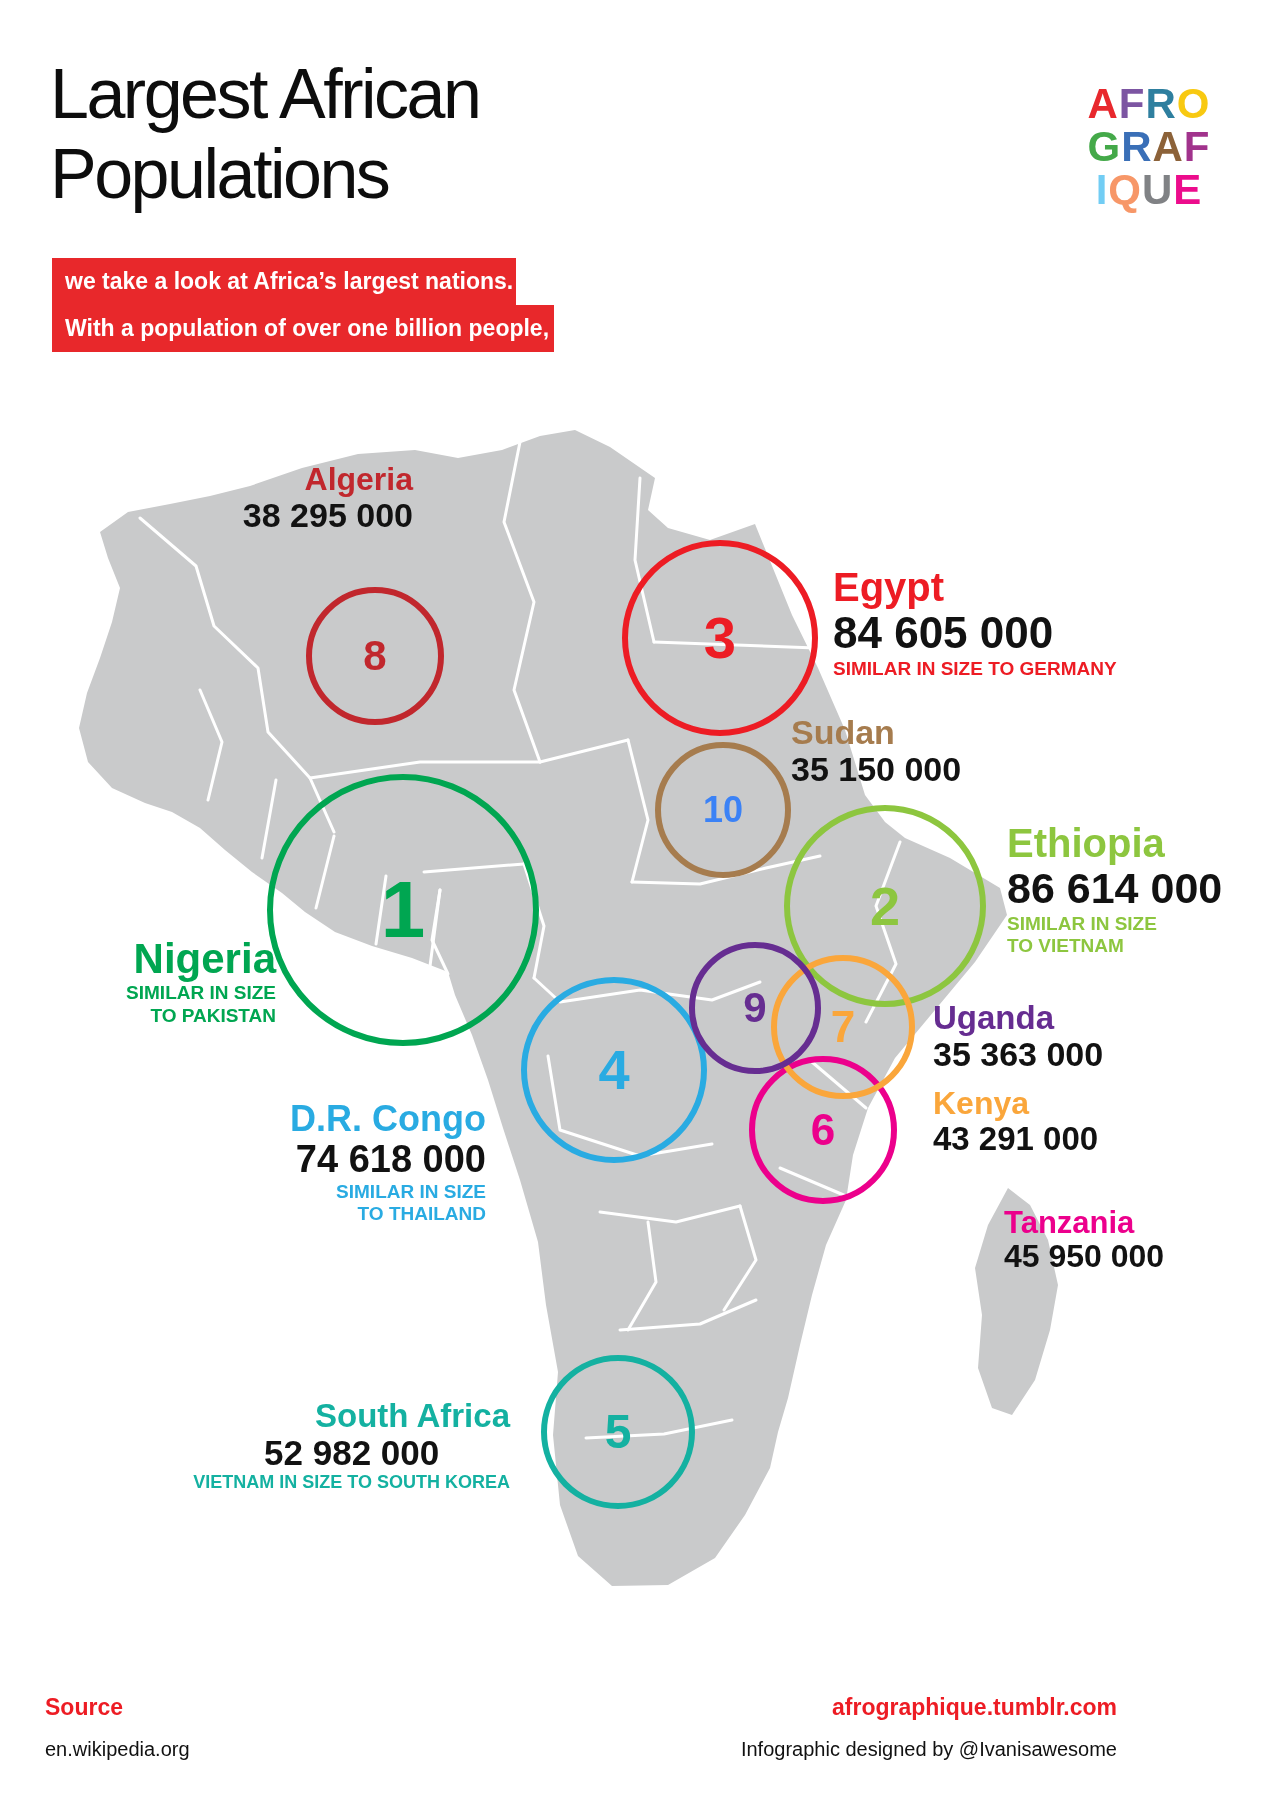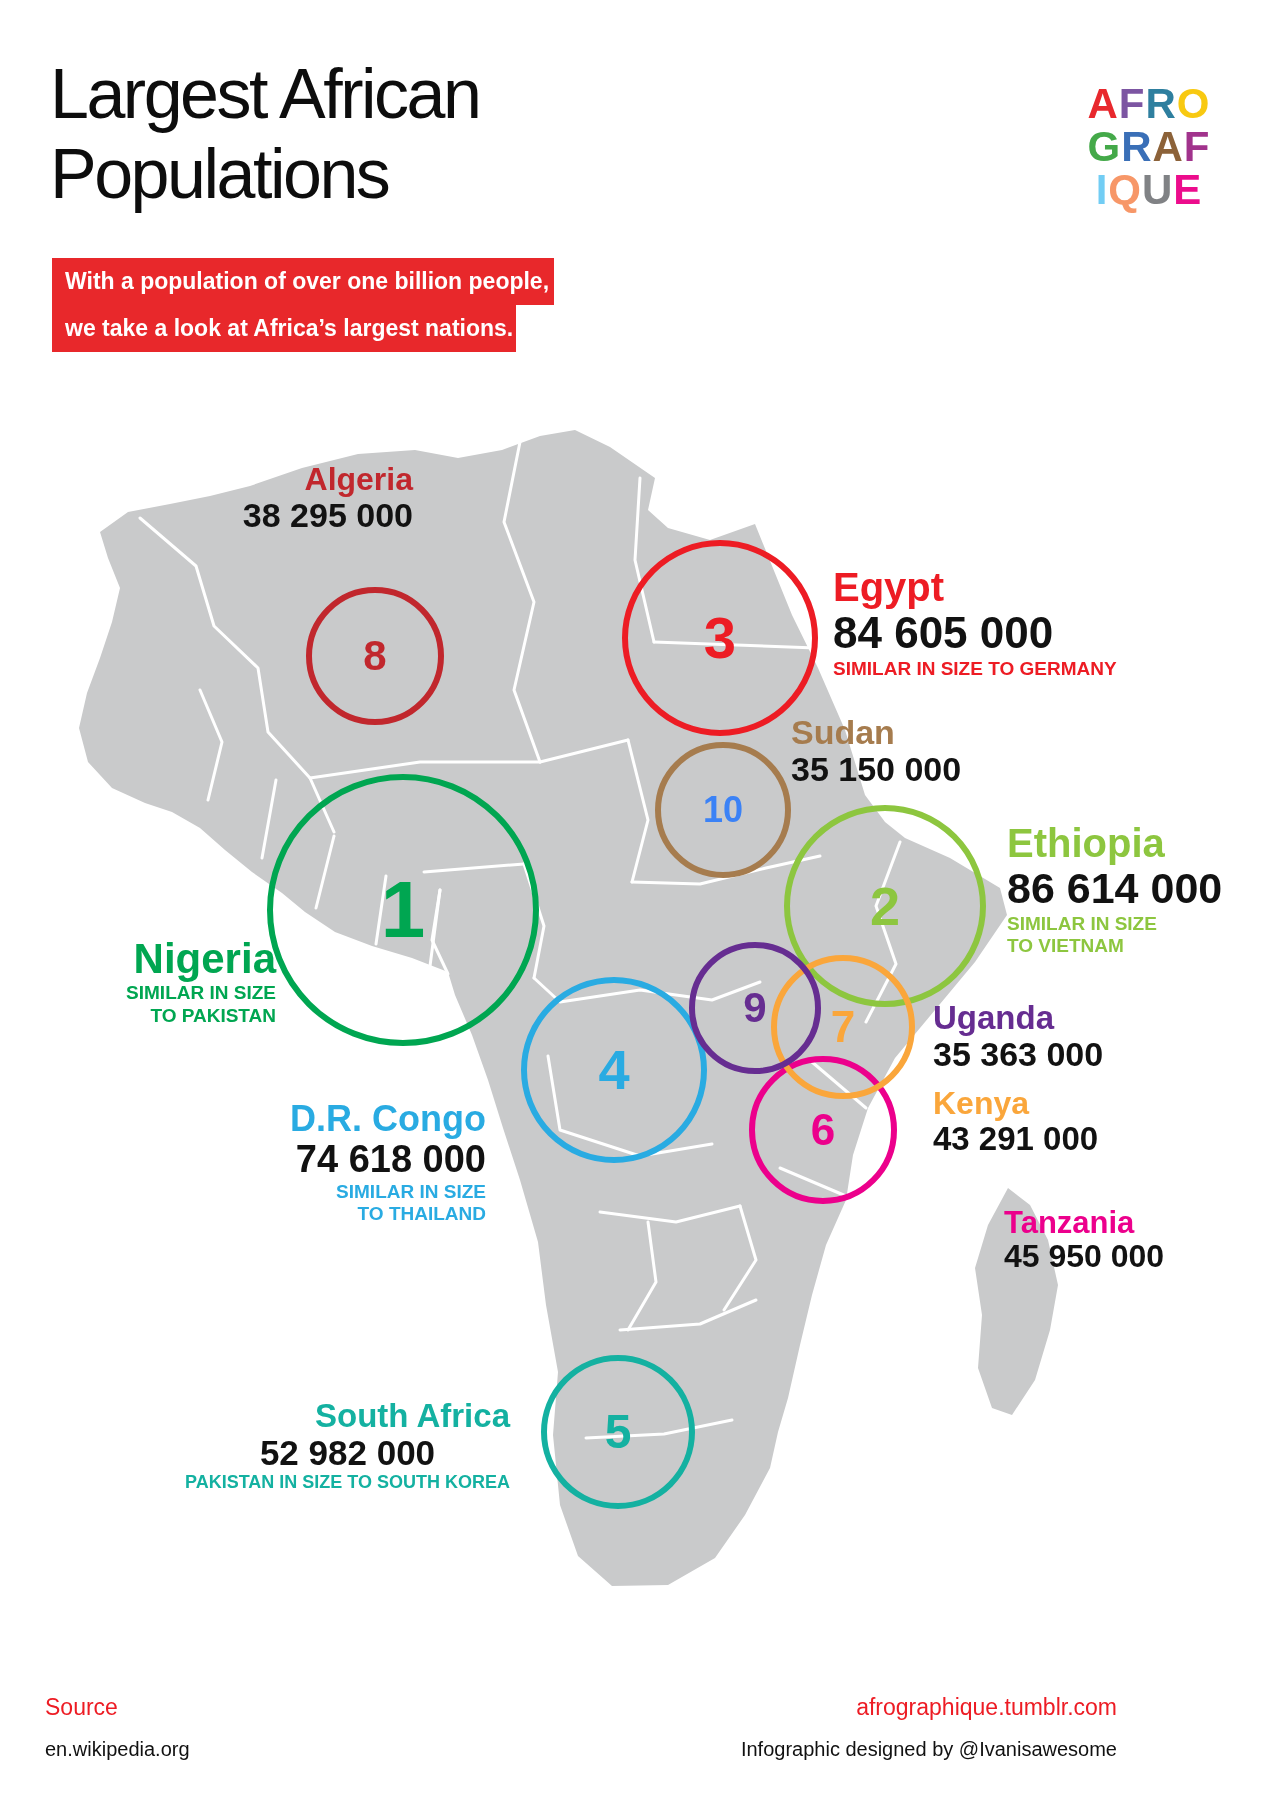--- a/index.html
+++ b/index.html
@@ -25,21 +25,21 @@
   .num{font-weight:700;line-height:1;}
   
   .clabel{position:absolute;white-space:nowrap;}
   .clabel.right{text-align:right;}
   .clabel.left{text-align:left;}
   .cname{font-weight:700;line-height:1.08;}
   .cpop{font-weight:700;color:#121212;line-height:1.08;}
   .cnote{font-weight:700;line-height:1.12;margin-top:1px;}
   .cnote:first-of-type{margin-top:6px;}
   
-  .foot-red{position:absolute;font-weight:400;font-size:23px;color:#ED1C24;}
+  .foot-red{position:absolute;font-weight:700;font-size:23px;color:#ED1C24;}
   .foot-black{position:absolute;font-weight:400;font-size:20px;color:#111111;}
   #footer-source-label{left:45px;top:1694px;}
   #footer-source-value{left:45px;top:1738px;}
   #footer-site{right:163px;top:1694px;text-align:right;}
   #footer-credit{right:163px;top:1738px;text-align:right;}
 </style>
 </head>
 <body>
 
 <div id="stage">
@@ -97,22 +97,22 @@
       </div>
       <div class="logo-row">
         <span class="logo-letter" style="color: rgb(114, 205, 244);">I</span>
         <span class="logo-letter" style="color: rgb(247, 151, 104);">Q</span>
         <span class="logo-letter" style="color: rgb(128, 130, 133);">U</span>
         <span class="logo-letter" style="color: rgb(236, 12, 140);">E</span>
       </div>
     </div>
 
   <div id="subtitle">
+    <span id="sub2" class="sub-line">we take a look at Africa’s largest nations.</span>
     <span id="sub1" class="sub-line">With a population of over one billion people,</span>
-    <span id="sub2" class="sub-line">we take a look at Africa’s largest nations.</span>
   </div>
 
   <div id="footer-source-label" class="foot-red">Source</div>
   <div id="footer-source-value" class="foot-black">en.wikipedia.org</div>
   <div id="footer-site" class="foot-red">afrographique.tumblr.com</div>
   <div id="footer-credit" class="foot-black">Infographic designed by @Ivanisawesome</div>
 <div class="ring" style="left: 267px; top: 774px; width: 260px; height: 260px; border-color: rgb(0, 166, 81);">
       <div class="num" style="color: rgb(0, 166, 81); font-size: 80px;">1</div>
     </div>
     <div class="clabel right" style="right: 1004px; top: 936px;">
@@ -145,21 +145,21 @@
       <div class="cpop" style="font-size: 38px;">74 618 000</div>
       <div class="cnote" style="color: rgb(41, 171, 226); font-size: 19px;">SIMILAR IN SIZE</div>
       <div class="cnote" style="color: rgb(41, 171, 226); font-size: 19px;">TO THAILAND</div>
     </div>
     <div class="ring" style="left: 541px; top: 1355px; width: 142px; height: 142px; border-color: rgb(20, 177, 161);">
       <div class="num" style="color: rgb(20, 177, 161); font-size: 48px;">5</div>
     </div>
     <div class="clabel right" style="right: 770px; top: 1398px;">
       <div class="cname" style="color: rgb(20, 177, 161); font-size: 33px;">South Africa</div>
       <div class="cpop" style="font-size: 35px; text-align: center;">52 982 000</div>
-      <div class="cnote" style="color: rgb(20, 177, 161); font-size: 18px;">PAKISTAN IN SIZE TO SOUTH KOREA</div>
+      <div class="cnote" style="color: rgb(20, 177, 161); font-size: 18px;">VIETNAM IN SIZE TO SOUTH KOREA</div>
     </div>
     <div class="ring" style="left: 749px; top: 1056px; width: 136px; height: 136px; border-color: rgb(236, 0, 140);">
       <div class="num" style="color: rgb(236, 0, 140); font-size: 44px;">6</div>
     </div>
     <div class="clabel left" style="left: 1004px; top: 1206px;">
       <div class="cname" style="color: rgb(236, 0, 140); font-size: 31px;">Tanzania</div>
       <div class="cpop" style="font-size: 32px;">45 950 000</div>
     </div>
     <div class="ring" style="left: 771px; top: 955px; width: 132px; height: 132px; border-color: rgb(250, 166, 59);">
       <div class="num" style="color: rgb(250, 166, 59); font-size: 44px;">7</div>

